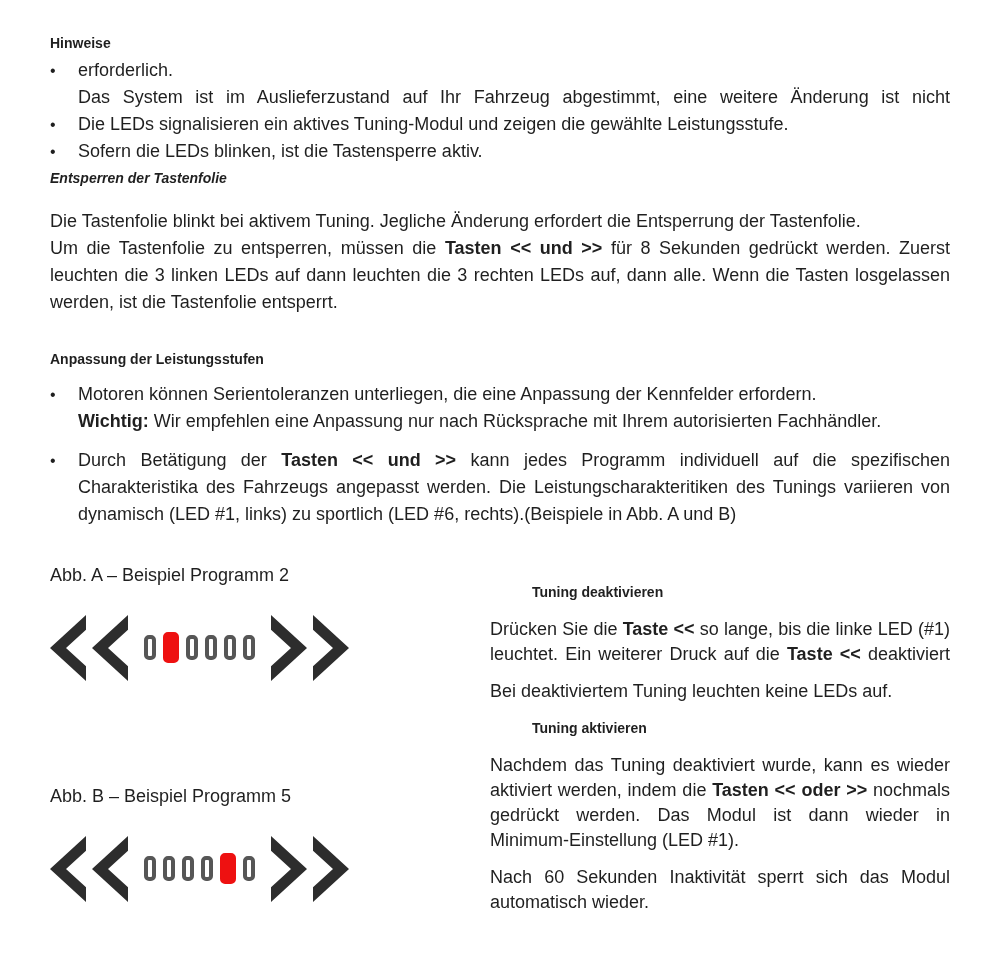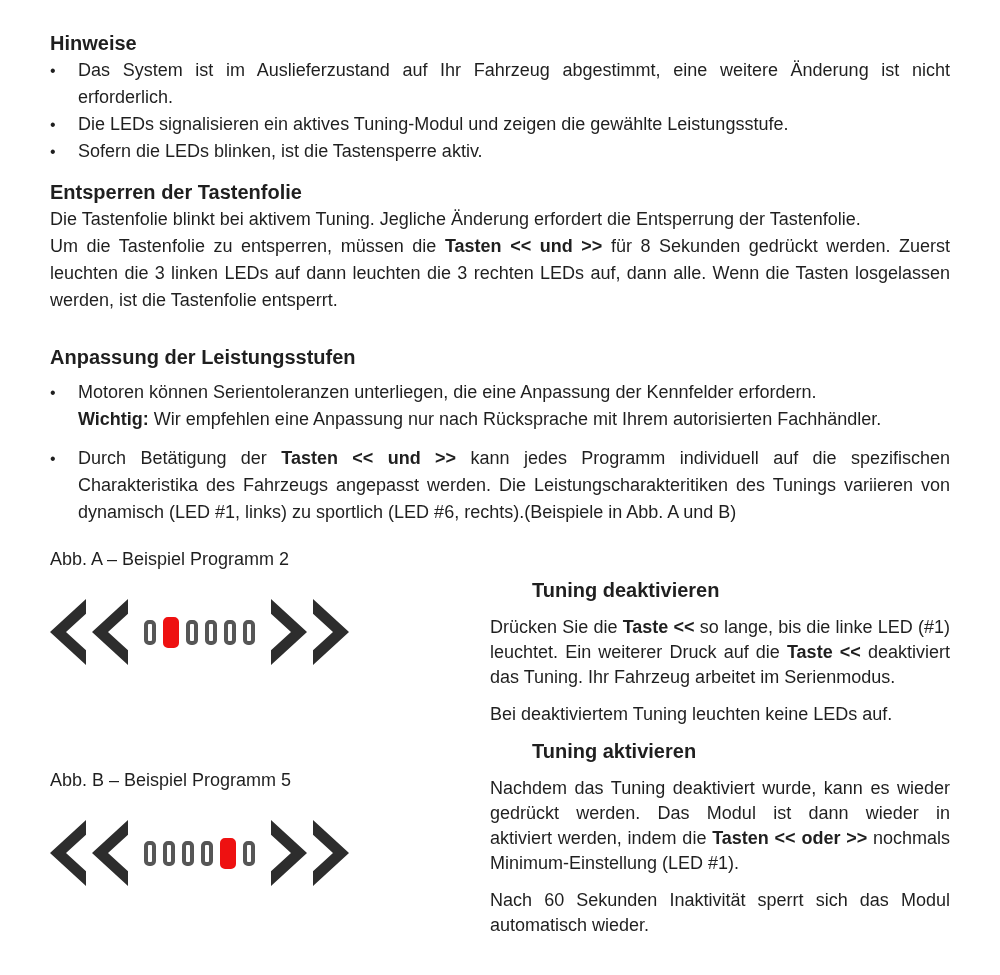--- a/index.html
+++ b/index.html
@@ -11,36 +11,36 @@
   }
   *{margin:0;padding:0;box-sizing:border-box;}
   html,body{background:var(--bg);}
   body{
     width:1000px;height:975px;overflow:hidden;
     font-family:"Liberation Sans",sans-serif;
     font-size:18px;line-height:27px;color:var(--text);
     padding:30px 50px 20px 50px;
   }
   .b{font-weight:bold;}
-  h3.head{font-size:20px;line-height:27px;font-weight:bold;}
+  h3.head{font-size:14px;line-height:27px;font-weight:bold;}
   .line{min-height:27px;}
   .line.j{text-align:justify;text-align-last:justify;}
   
   .bullets{list-style:none;}
   .bullets li{display:flex;}
   .bullets .marker{width:28px;flex:0 0 28px;font-size:16px;}
   .bullets .li-body{flex:1;}
   .bullets.spaced li + li{margin-top:12px;}
   
-  .sec-entsperren{margin-top:14px;}
-  .para-entsperren{}
+  .sec-entsperren{font-style:italic;}
+  .para-entsperren{margin-top:16px;}
   .sec-anpassung{margin-top:30px;}
   .bullets-anpassung{margin-top:8px;}
   
-  .cols{display:flex;margin-top:20px;}
+  .cols{display:flex;margin-top:20px;align-items:center;}
   .col-left{width:440px;flex:0 0 440px;}
   .col-right{flex:1;line-height:25px;}
   .col-right .line{min-height:25px;}
   .col-right h3.head{line-height:25px;margin-top:12px;margin-left:42px;}
   .col-right h3.head:first-child{margin-top:32px;}
   .col-right .rpara{margin-top:12px;}
   .fig-label{line-height:27px;}
   .fig-label.b-label{margin-top:102px;}
   
   .fig{display:flex;align-items:center;margin-top:26px;}
@@ -50,22 +50,22 @@
   .led.active{width:16px;height:31px;border-color:var(--red);background:var(--red);}
 </style>
 </head>
 <body>
 
 <h3 class="head">Hinweise</h3>
 <ul class="bullets">
   <li>
     <span class="marker">•</span>
     <div class="li-body">
+      <div class="line"><span>erforderlich.</span></div>
       <div class="line j"><span>Das System ist im Auslieferzustand auf Ihr Fahrzeug abgestimmt, eine weitere Änderung ist nicht</span></div>
-      <div class="line"><span>erforderlich.</span></div>
     </div>
   </li>
   <li>
     <span class="marker">•</span>
     <div class="li-body">
       <div class="line"><span>Die LEDs signalisieren ein aktives Tuning-Modul und zeigen die gewählte Leistungsstufe.</span></div>
     </div>
   </li>
   <li>
     <span class="marker">•</span>
@@ -150,31 +150,30 @@
         </g>
       </svg>
     </div>
   </div>
 
   <div class="col-right">
     <h3 class="head">Tuning deaktivieren</h3>
     <div class="rpara">
       <div class="line j"><span>Drücken Sie die </span><span class="b">Taste &lt;&lt;</span><span> so lange, bis die linke LED (#1)</span></div>
       <div class="line j"><span>leuchtet. Ein weiterer Druck auf die </span><span class="b">Taste &lt;&lt;</span><span> deaktiviert</span></div>
-      <div class="line"><span>das Tuning. Ihr Fahrzeug arbeitet im Serienmodus.</span></div>
     </div>
     <div class="rpara">
       <div class="line"><span>Bei deaktiviertem Tuning leuchten keine LEDs auf.</span></div>
     </div>
 
     <h3 class="head">Tuning aktivieren</h3>
     <div class="rpara">
       <div class="line j"><span>Nachdem das Tuning deaktiviert wurde, kann es wieder</span></div>
+      <div class="line j"><span>aktiviert werden, indem die </span><span class="b">Tasten &lt;&lt; oder &gt;&gt;</span><span> nochmals</span></div>
       <div class="line j"><span>gedrückt werden. Das Modul ist dann wieder in</span></div>
-      <div class="line j"><span>aktiviert werden, indem die </span><span class="b">Tasten &lt;&lt; oder &gt;&gt;</span><span> nochmals</span></div>
       <div class="line"><span>Minimum-Einstellung (LED #1).</span></div>
     </div>
     <div class="rpara">
       <div class="line j"><span>Nach 60 Sekunden Inaktivität sperrt sich das Modul</span></div>
       <div class="line"><span>automatisch wieder.</span></div>
     </div>
   </div>
 </div>
 
 </body></html>

